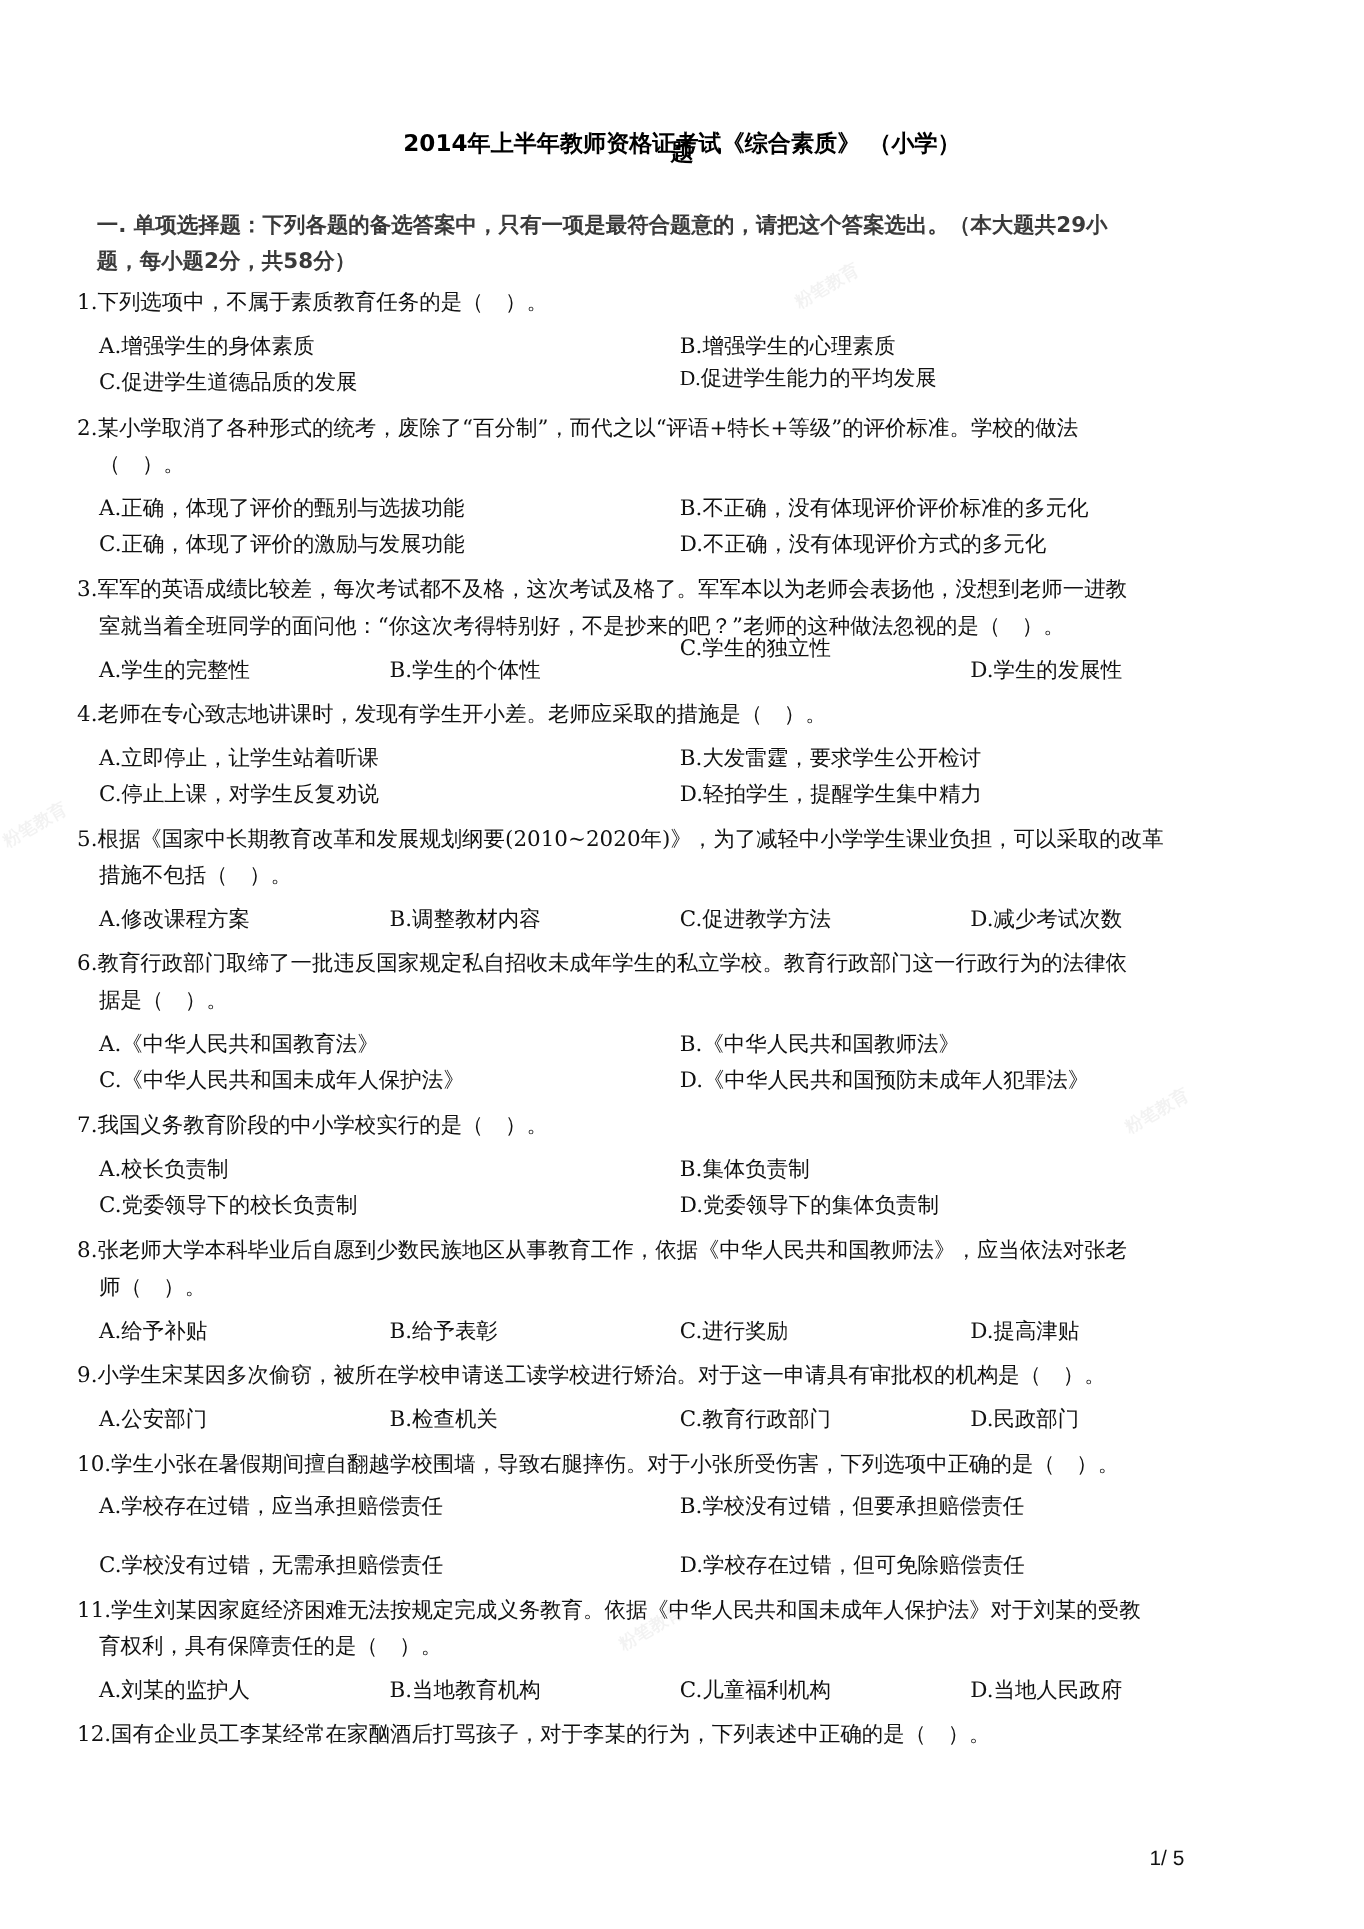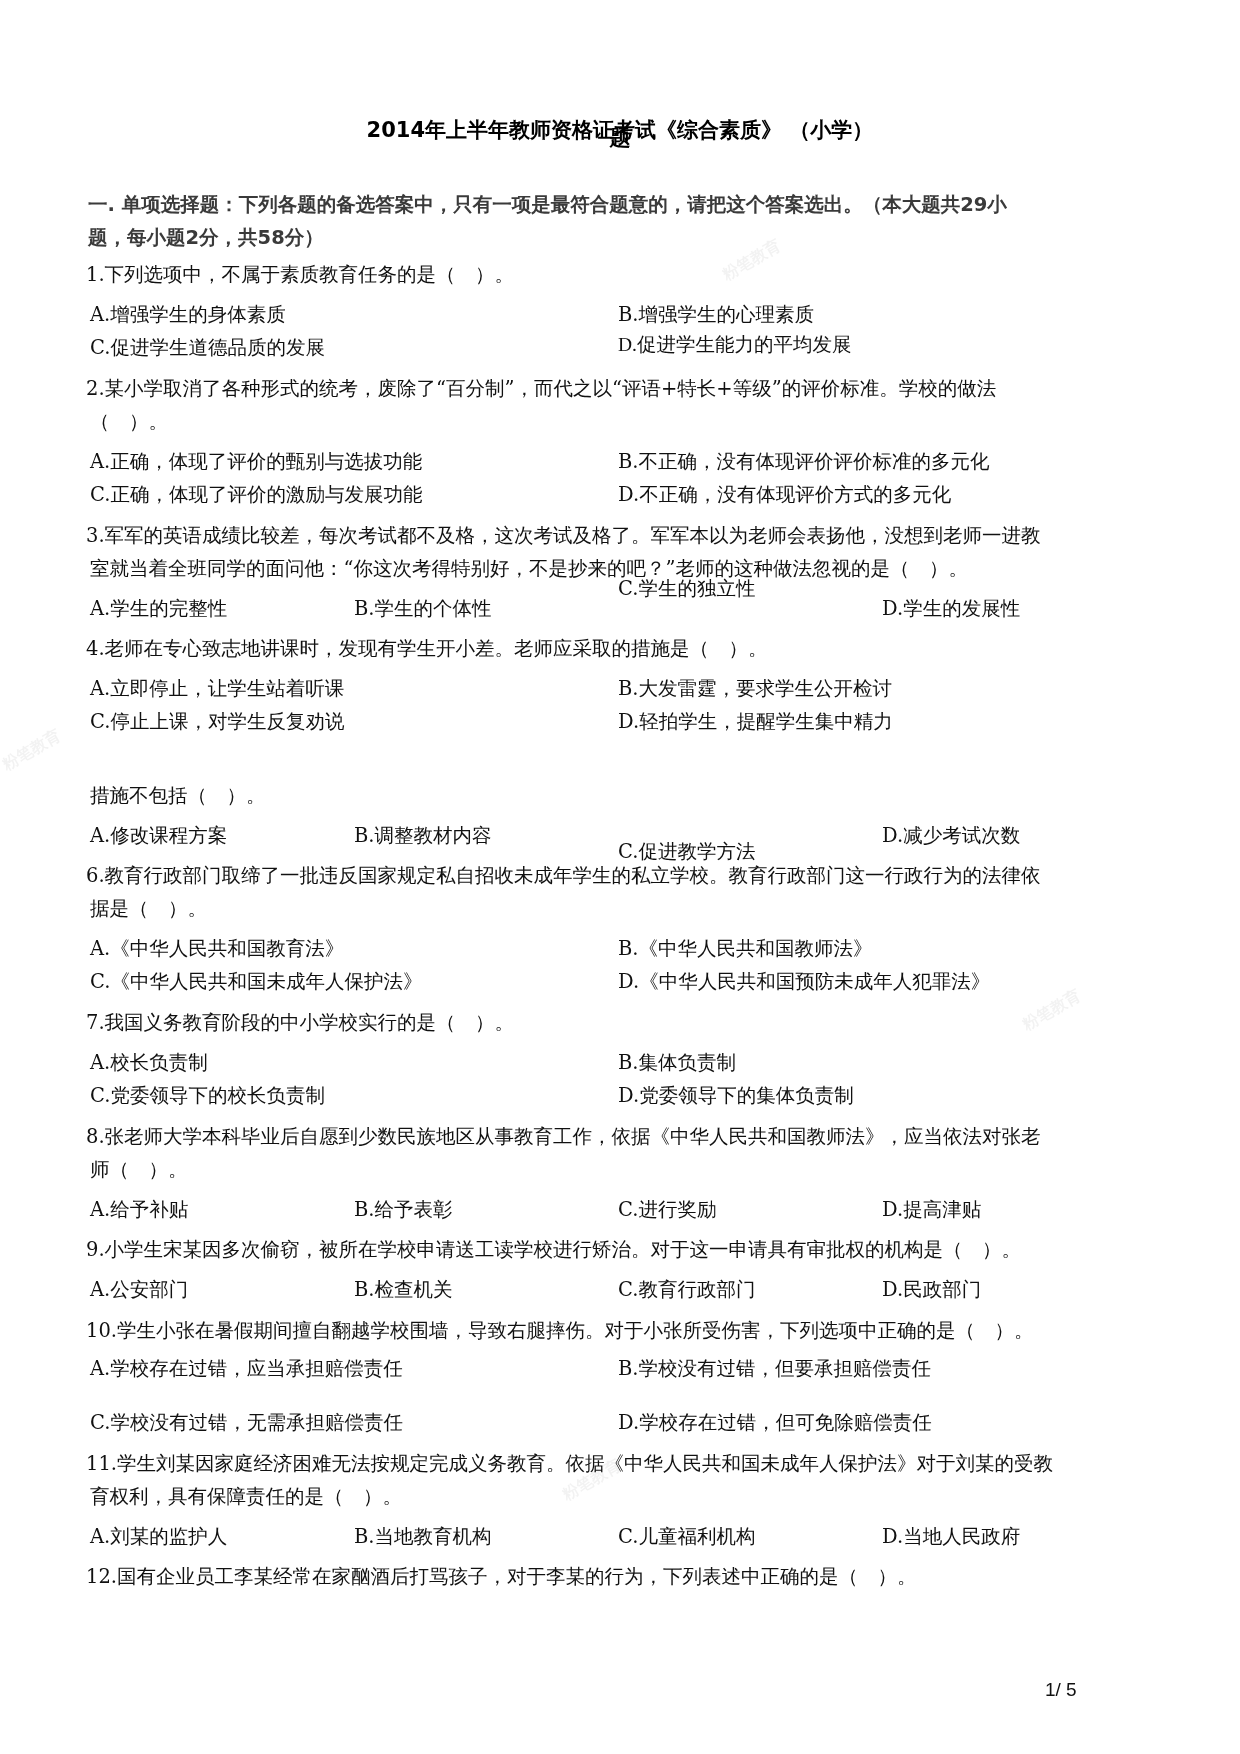--- a/index.html
+++ b/index.html
@@ -10,21 +10,21 @@
     font-family: "DejaVu Sans", sans-serif; font-weight: bold; font-size: 21px; line-height: 28px; color: #000;
   }
   .section {
     position: absolute; left: 88px; width: 1050px;
     font-family: "DejaVu Sans", sans-serif; font-weight: bold; font-size: 19.5px; line-height: 33px; color: #3a3a3a;
   }
   .line {
     position: absolute; white-space: nowrap;
     font-family: "DejaVu Serif", serif; font-size: 19.5px; line-height: 26px; color: #111;
   }
-  .q { left: 86px; }
+  .q { left: 70px; }
   .qc { left: 90px; }
   .optA { left: 90px; }
   .optB2 { left: 618px; }
   .optB4 { left: 354px; }
   .optC4 { left: 618px; }
   .optD4 { left: 882px; }
   .pagenum {
     position: absolute; left: 1045px; top: 1679px;
     font-family: "Liberation Sans", sans-serif; font-size: 19px; color: #111;
   }
@@ -68,24 +68,25 @@
   <div class="line optB4" style="top:596px;">B.学生的个体性</div>
   <div class="line optC4" style="top:576px;">C.学生的独立性</div>
   <div class="line optD4" style="top:596px;">D.学生的发展性</div>
 
   <div class="line q" style="top:636px;">4.老师在专心致志地讲课时，发现有学生开小差。老师应采取的措施是（　）。</div>
   <div class="line optA" style="top:676px;">A.立即停止，让学生站着听课</div>
   <div class="line optB2" style="top:676px;">B.大发雷霆，要求学生公开检讨</div>
   <div class="line optA" style="top:709px;">C.停止上课，对学生反复劝说</div>
   <div class="line optB2" style="top:709px;">D.轻拍学生，提醒学生集中精力</div>
 
+  <div class="line q" style="top:750px;">5.根据《国家中长期教育改革和发展规划纲要(2010~2020年)》，为了减轻中小学学生课业负担，可以采取的改革</div>
   <div class="line qc" style="top:783px;text-align:center;">措施不包括（　）。</div>
   <div class="line optA" style="top:823px;">A.修改课程方案</div>
   <div class="line optB4" style="top:823px;">B.调整教材内容</div>
-  <div class="line optC4" style="top:823px;margin-top:16px;">C.促进教学方法</div>
+  <div class="line optC4" style="top:823px;">C.促进教学方法</div>
   <div class="line optD4" style="top:823px;">D.减少考试次数</div>
 
   <div class="line q" style="top:863px;">6.教育行政部门取缔了一批违反国家规定私自招收未成年学生的私立学校。教育行政部门这一行政行为的法律依</div>
   <div class="line qc" style="top:896px;">据是（　）。</div>
   <div class="line optA" style="top:936px;">A.《中华人民共和国教育法》</div>
   <div class="line optB2" style="top:936px;">B.《中华人民共和国教师法》</div>
   <div class="line optA" style="top:969px;">C.《中华人民共和国未成年人保护法》</div>
   <div class="line optB2" style="top:969px;">D.《中华人民共和国预防未成年人犯罪法》</div>
 
   <div class="line q" style="top:1010px;">7.我国义务教育阶段的中小学校实行的是（　）。</div>

